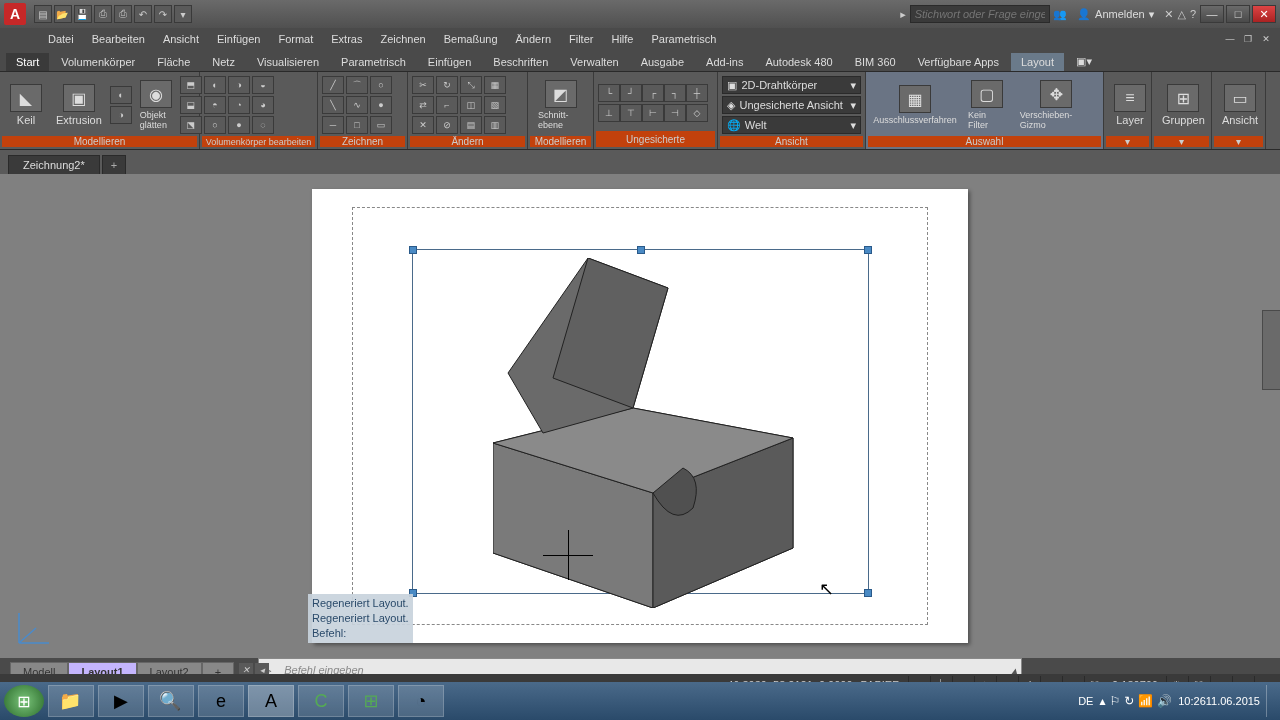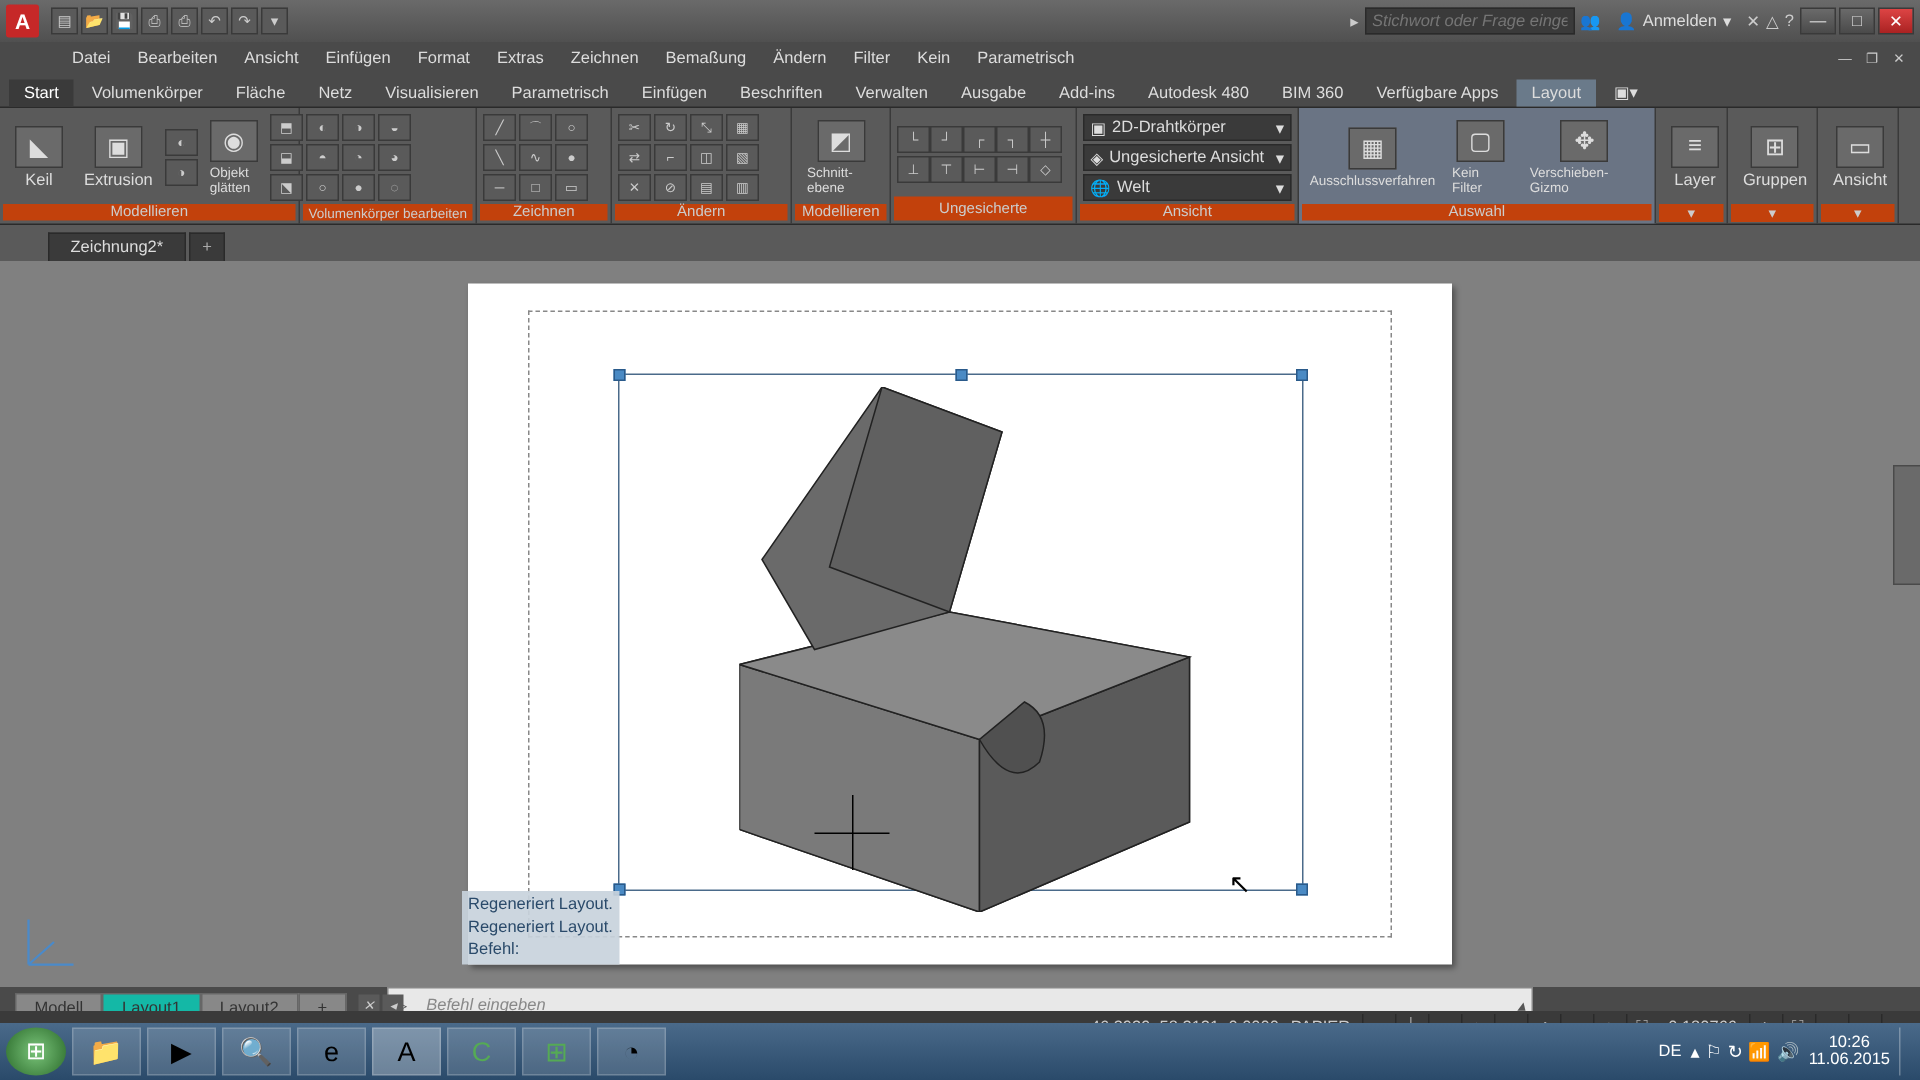--- a/index.html
+++ b/index.html
@@ -26,21 +26,21 @@
 .ribbon{height:78px;background:#5a5a5a;display:flex;border-bottom:1px solid #2a2a2a}
 .panel{display:flex;flex-direction:column;border-right:1px solid #3a3a3a;padding:2px}
 .panel-body{flex:1;display:flex;align-items:center;gap:2px;padding:2px}
 .panel-label{height:16px;background:#c2410c;color:#ccc;font-size:10px;text-align:center;display:flex;align-items:center;justify-content:center;gap:4px}
 .big-btn{display:flex;flex-direction:column;align-items:center;justify-content:center;color:#ddd;padding:2px 6px;height:58px;font-size:10px;gap:2px}
 .big-btn .ico{width:32px;height:28px;background:#6a6a6a;border:1px solid #3a3a3a;display:flex;align-items:center;justify-content:center;font-size:16px}
 .grid-btns{display:grid;grid-template-columns:repeat(3,22px);grid-auto-rows:18px;gap:2px}
 .sb{width:22px;height:18px;background:#5a5a5a;border:1px solid #3a3a3a;display:flex;align-items:center;justify-content:center;color:#ccc;font-size:9px}
 .combo{height:18px;background:#3a3a3a;border:1px solid #2a2a2a;color:#ddd;display:flex;align-items:center;padding:0 4px;font-size:10px;gap:4px}
 .combo .arr{margin-left:auto}
-.filetabs{height:24px;background:#5a5a5a;display:flex;align-items:end;padding-left:32px;gap:2px}
+.filetabs{height:24px;background:#5a5a5a;display:flex;align-items:end;padding-left:8px;gap:2px}
 .ftab{padding:3px 14px;background:#3a3a3a;color:#ddd;border:1px solid #2a2a2a;border-bottom:none;font-size:11px}
 .ftab.add{padding:3px 8px;color:#aaa}
 .canvas{position:absolute;top:174px;left:0;right:0;bottom:62px;background:#808080;display:flex;align-items:center;justify-content:center}
 .paper{width:656px;height:454px;background:#fff;position:relative;box-shadow:2px 2px 4px rgba(0,0,0,.4)}
 .margin{position:absolute;inset:18px 40px 18px 40px;border:1px dashed #888}
 .viewport{position:absolute;left:100px;top:60px;width:457px;height:345px;border:1px solid #4a6a8a}
 .vp-handle{position:absolute;width:8px;height:8px;background:#4a8ac4;border:1px solid #2a5a8a}
 .vh-tl{top:-4px;left:-4px}.vh-tr{top:-4px;right:-4px}.vh-bl{bottom:-4px;left:-4px}.vh-br{bottom:-4px;right:-4px}.vh-tm{top:-4px;left:50%;margin-left:-4px}
 .solid{position:absolute;left:80px;top:8px}
 .crosshair{position:absolute;left:130px;top:280px;pointer-events:none}
@@ -48,32 +48,32 @@
 .crosshair::after{content:"";position:absolute;width:1px;height:50px;background:#000;left:25px}
 .cursor-arrow{position:absolute;left:406px;top:328px;font-size:18px;color:#000;pointer-events:none}
 .cmd-history{position:absolute;bottom:0;left:-4px;background:rgba(200,210,220,.92);padding:2px 4px;font-family:Consolas,monospace;font-size:12px;color:#2a4a6a;line-height:15px}
 .ucs{position:absolute;left:14px;bottom:72px;width:40px;height:40px}
 .ucs svg{stroke:#4a8aca;stroke-width:1.5;fill:none}
 .cmdline{position:absolute;bottom:38px;left:258px;right:258px;height:24px;background:#e8e8e8;border:1px solid #888;display:flex;align-items:center;padding:0 4px;font-family:Consolas,monospace;color:#888;font-style:italic}
 .cmdline .cx{position:absolute;left:-20px;display:flex;gap:2px}
 .cmdline .cx span{width:14px;height:14px;background:#5a5a5a;color:#ccc;display:flex;align-items:center;justify-content:center;font-size:9px}
 .layout-tabs{position:absolute;bottom:38px;left:10px;display:flex;gap:0}
 .ltab{padding:3px 12px;background:#888;color:#333;border:1px solid #666;font-size:11px}
-.ltab.active{background:#14b8a6;font-weight:normal}
+.ltab.active{background:#c4b5fd;font-weight:bold}
 .statusbar{position:absolute;bottom:24px;left:0;right:0;height:22px;background:#3a3a3a;display:flex;align-items:center;color:#ccc;font-size:11px;padding:0 6px;gap:8px}
 .statusbar .coords{margin-left:auto}
 .sb-icons{display:flex;gap:2px}
 .sb-ico{width:20px;height:18px;display:flex;align-items:center;justify-content:center;color:#aaa;border-left:1px solid #2a2a2a;font-size:11px}
 .taskbar{position:absolute;bottom:0;left:0;right:0;height:38px;background:linear-gradient(#4a6a8a,#2a4a6a);display:flex;align-items:center;padding:0 4px;gap:4px}
 .start{width:40px;height:32px;background:radial-gradient(circle,#7ac47a,#2a6a2a);border-radius:50%;display:flex;align-items:center;justify-content:center;color:#fff;font-size:16px}
 .task-btn{width:46px;height:32px;background:rgba(255,255,255,.15);border:1px solid rgba(255,255,255,.2);display:flex;align-items:center;justify-content:center;font-size:18px}
 .tray{margin-left:auto;display:flex;align-items:center;gap:6px;color:#fff;font-size:10px}
 .tray-icons{display:flex;gap:4px}
 .tray-icons span{font-size:12px}
-.clock{display:flex;flex-direction:column;align-items:center;line-height:11px}
+.clock{display:flex;flex-direction:row;align-items:center;line-height:11px}
 .side-tab{position:absolute;right:0;top:310px;width:18px;height:80px;background:#6a6a6a;border:1px solid #4a4a4a;border-right:none}
 </style>
 </head>
 <body>
 
 <div class="titlebar">
   <div class="app-icon">A</div>
   <div class="qat">
     <div class="qat-btn">▤</div>
     <div class="qat-btn">📂</div>
@@ -108,21 +108,21 @@
   <div class="menu-item">Datei</div>
   <div class="menu-item">Bearbeiten</div>
   <div class="menu-item">Ansicht</div>
   <div class="menu-item">Einfügen</div>
   <div class="menu-item">Format</div>
   <div class="menu-item">Extras</div>
   <div class="menu-item">Zeichnen</div>
   <div class="menu-item">Bemaßung</div>
   <div class="menu-item">Ändern</div>
   <div class="menu-item">Filter</div>
-  <div class="menu-item">Kein</div>
+  <div class="menu-item">Hilfe</div>
   <div class="menu-item">Parametrisch</div>
   <div class="doc-ctrl">
     <span>—</span>
     <span>❐</span>
     <span>✕</span>
   </div>
 </div>
 
 <div class="ribbon-tabs">
   <div class="rtab active">Start</div>

